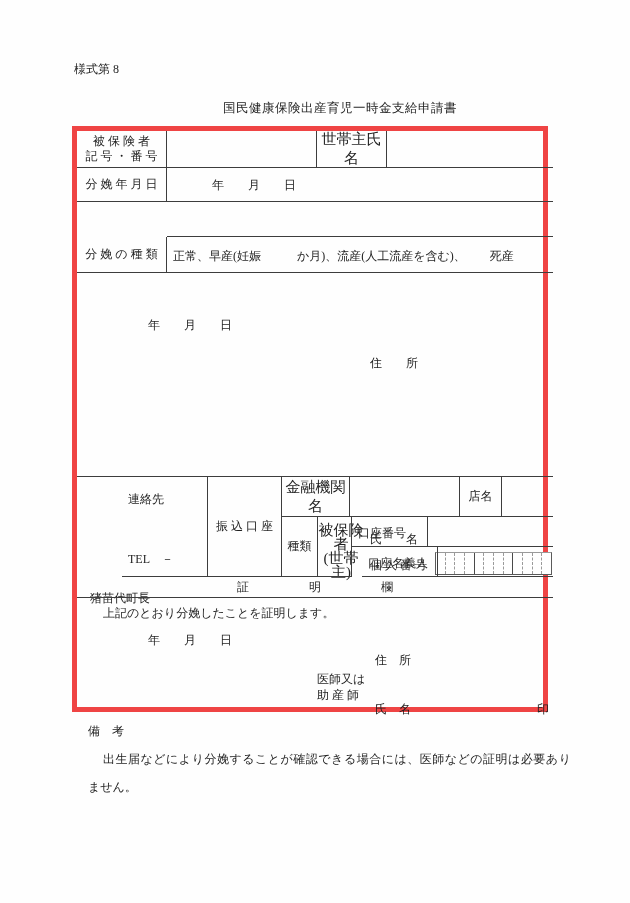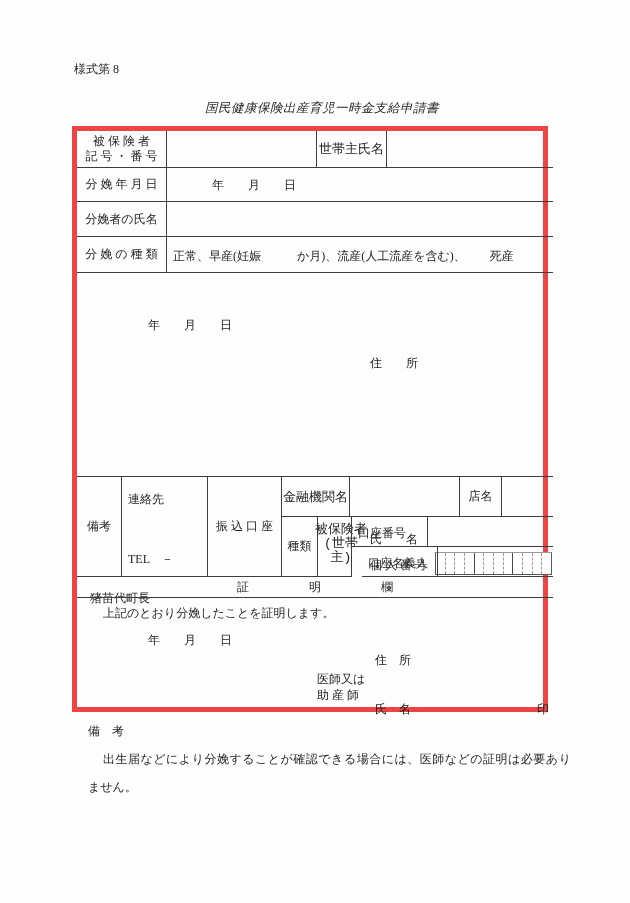--- a/index.html
+++ b/index.html
@@ -19,52 +19,49 @@
   .cc { display:flex; align-items:center; justify-content:center; text-align:center; }
   .lh { line-height:15px; }
   .title { font-size:12.5px; letter-spacing:0.5px; }
   .pnbox {
     position:absolute; display:flex; box-sizing:border-box;
     border:1px solid #5a5a5a; border-top-color:#9a9a9a; background:#fff;
   }
   .pncell { flex:1 1 0; border-right:1px dashed #9a9a9a; }
   .pncell.group { border-right:1px solid #4a4a4a; }
   .pncell:last-child { border-right:none; }
-  .small { font-size:13px;font-family:Liberation Mono, monospace; }
+  .small { font-size:15px; }
 </style>
 </head>
 <body>
 
 <div class="page">
 
   <div class="abs" style="left:74px; top:61px;">様式第 8</div>
-  <div class="abs title" style="left:205px; top:100px;font-style:italic;">国民健康保険出産育児一時金支給申請書</div>
+  <div class="abs title" style="left:223px; top:100px;">国民健康保険出産育児一時金支給申請書</div>
 
   <div class="form">
 
     <div class="cell br bb cc lh" style="left:0; top:0; width:90px; height:37px; flex-direction:column;">
       <span>被 保 険 者</span>
       <span>記 号 ・ 番 号</span>
     </div>
     <div class="cell br bb" style="left:90px; top:0; width:150px; height:37px;"></div>
     <div class="cell br bb cc small" style="left:240px; top:0; width:70px; height:37px;">
       <span>世帯主氏名</span>
     </div>
     <div class="cell bb" style="left:310px; top:0; width:166px; height:37px;"></div>
 
     <div class="cell br bb cc" style="left:0; top:37px; width:90px; height:34px;">
       <span>分 娩 年 月 日</span>
     </div>
     <div class="cell bb" style="left:90px; top:37px; width:386px; height:34px;">
       <span class="abs" style="left:45px; top:9px;">年　　月　　日</span>
     </div>
 
-    <div class="cell br bb cc" style="left:0; top:71px; width:90px; height:35px;">
-      <span>分娩者の氏名</span>
-    </div>
     <div class="cell bb" style="left:90px; top:71px; width:386px; height:35px;"></div>
 
     <div class="cell br bb cc" style="left:0; top:106px; width:90px; height:36px;">
       <span>分 娩 の 種 類</span>
     </div>
     <div class="cell bb" style="left:90px; top:106px; width:386px; height:36px;font-family:Liberation Serif, serif;">
       <span class="abs" style="left:6px; top:11px;">正常、早産(妊娠　　　か月)、流産(人工流産を含む)、　　死産</span>
     </div>
 
     <div class="cell bb" style="left:0; top:142px; width:476px; height:204px;">
@@ -83,23 +80,20 @@
           <span class="pncell"></span>
           <span class="pncell group"></span>
           <span class="pncell"></span>
           <span class="pncell"></span>
           <span class="pncell"></span>
           <span class="pncell"></span>
         </div>
       <span class="abs" style="left:13px; top:317px;">猪苗代町長</span>
     </div>
 
-    <div class="cell br bb cc" style="left:0; top:346px; width:45px; height:100px;">
-      <span>備考</span>
-    </div>
     <div class="cell br bb" style="left:45px; top:346px; width:86px; height:100px;">
       <span class="abs" style="left:6px; top:14px;">連絡先</span>
       <span class="abs" style="left:6px; top:74px;">TEL　－</span>
     </div>
     <div class="cell br bb cc small" style="left:205px; top:346px; width:68px; height:40px;">
       <span>金融機関名</span>
     </div>
     <div class="cell br bb cc" style="left:131px; top:346px; width:74px; height:100px;">
       <span>振 込 口 座</span>
     </div>

